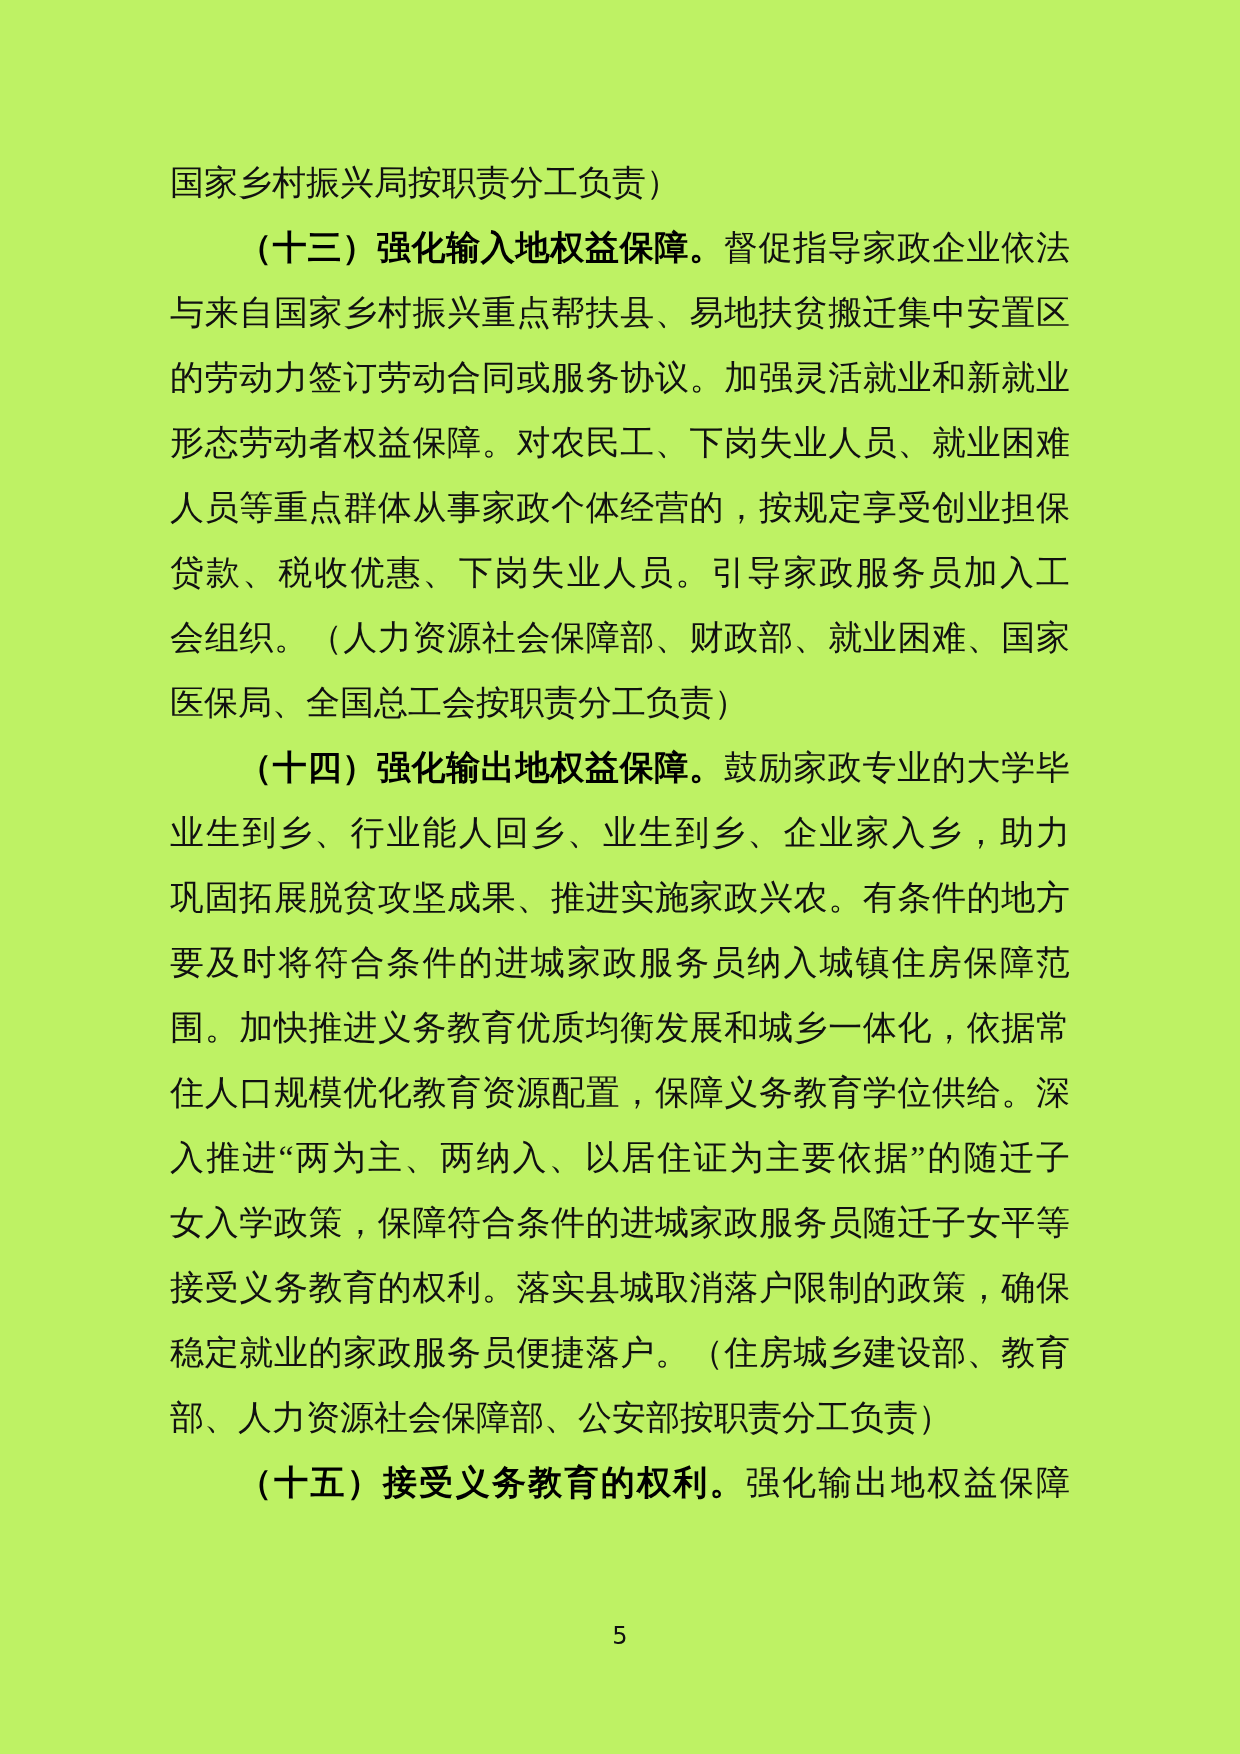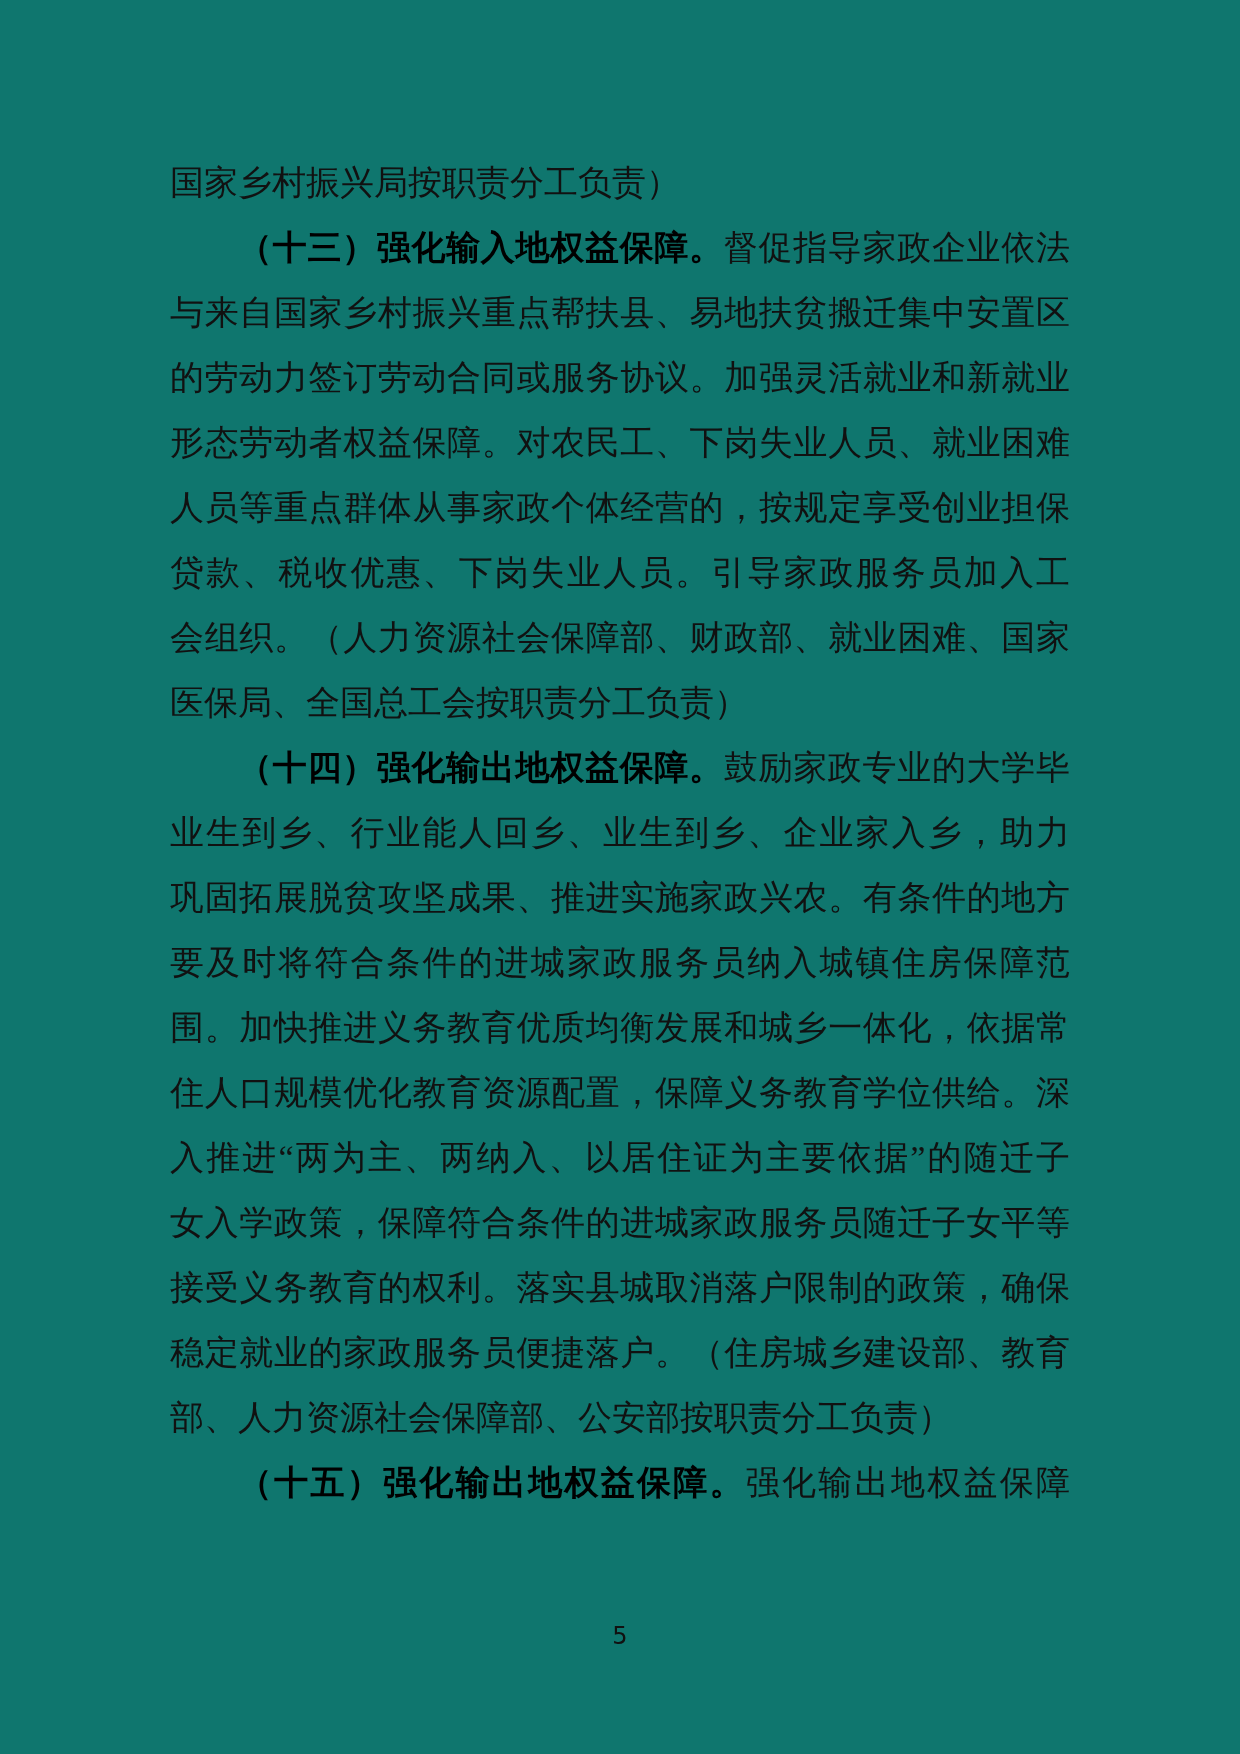--- a/index.html
+++ b/index.html
@@ -4,21 +4,21 @@
 <style>
   html, body {
     margin: 0;
     padding: 0;
     background: #ffffff;
   }
   .page {
     position: relative;
     width: 1240px;
     height: 1754px;
-    background: #0f766e;
+    background: #bef264;
     overflow: hidden;
     font-family: "Liberation Serif", "DejaVu Serif", serif;
   }
   .text-block {
     position: absolute;
     left: 170px;
     top: 150px;
     width: 900px;
   }
   .line {
@@ -71,16 +71,16 @@
       <div class="line"><span class="bold"></span><span>业生到乡、行业能人回乡、业生到乡、企业家入乡，助力</span></div>
       <div class="line"><span class="bold"></span><span>巩固拓展脱贫攻坚成果、推进实施家政兴农。有条件的地方</span></div>
       <div class="line"><span class="bold"></span><span>要及时将符合条件的进城家政服务员纳入城镇住房保障范</span></div>
       <div class="line"><span class="bold"></span><span>围。加快推进义务教育优质均衡发展和城乡一体化，依据常</span></div>
       <div class="line"><span class="bold"></span><span>住人口规模优化教育资源配置，保障义务教育学位供给。深</span></div>
       <div class="line"><span class="bold"></span><span>入推进“两为主、两纳入、以居住证为主要依据”的随迁子</span></div>
       <div class="line"><span class="bold"></span><span>女入学政策，保障符合条件的进城家政服务员随迁子女平等</span></div>
       <div class="line"><span class="bold"></span><span>接受义务教育的权利。落实县城取消落户限制的政策，确保</span></div>
       <div class="line"><span class="bold"></span><span>稳定就业的家政服务员便捷落户。（住房城乡建设部、教育</span></div>
       <div class="line no-justify"><span class="bold"></span><span>部、人力资源社会保障部、公安部按职责分工负责）</span></div>
-      <div class="line indent"><span class="bold">（十五）强化输出地权益保障。</span><span>强化输出地权益保障</span></div>
+      <div class="line indent"><span class="bold">（十五）接受义务教育的权利。</span><span>强化输出地权益保障</span></div>
     </div>
   <div class="page-number">5</div>
 </div>
 
 </body></html>

